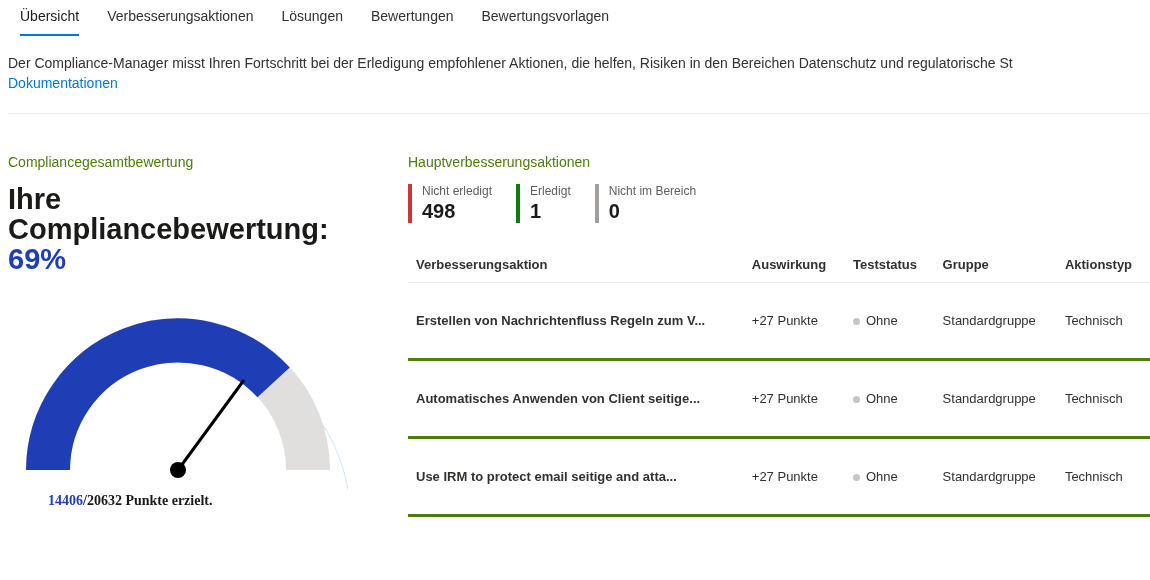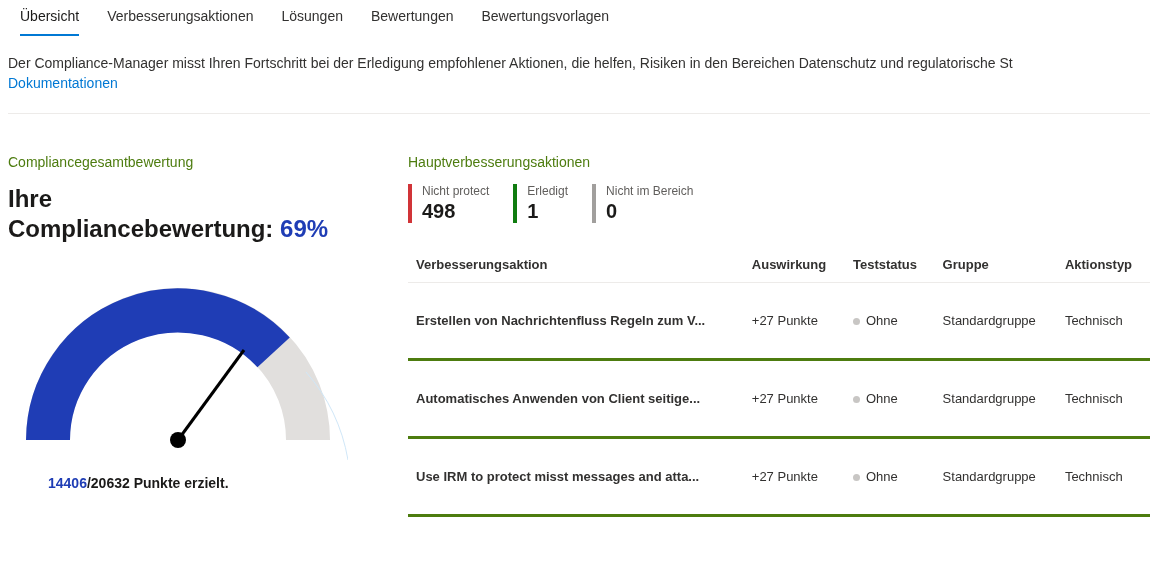--- a/index.html
+++ b/index.html
@@ -55,42 +55,43 @@
   .columns { display: flex; gap: 40px; padding-left: 4px; }
   .left { width: 360px; flex-shrink: 0; }
   .right { flex: 1; min-width: 0; }
   .section-h {
     font-size: 14px;
     font-weight: 400;
     color: #4d7c0f;
     margin: 0 0 14px 0;
   }
   .score-title {
-    font-size: 24px;
+    font-size: 29px;
     font-weight: 700;
     color: #1b1a19;
     margin: 0;
     line-height: 30px;
   }
   .score-pct {
     color: #1f3db5;
     font-weight: 700;
   }
   .gauge-wrap {
     margin-top: 16px;
     position: relative;
     width: 340px;
     height: 200px;
   }
   .points {
-    margin-top: 15px;
+    margin-top: 3px;
     margin-left:40px;
     font-size: 14px;
     font-weight: 700;
     color: #1b1a19;
+    font-family: Liberation Serif, serif;
   }
   .points .earned { color: #1f3db5; }
   .status-cards { display: flex; gap: 0; }
   .status-card {
     padding: 0 24px 0 10px;
     border-left: 4px solid;
   }
   .status-card .lbl { font-size: 12px; color: #605e5c; }
   .status-card .val { font-size: 20px; font-weight: 700; color: #1b1a19; margin-top:2px; }
   .sc-red   { border-color: #d13438; }
@@ -177,21 +178,21 @@
       <div class="points">
         <span class="earned">14406</span><span>/20632 Punkte erzielt.</span>
       </div>
     </div>
 
     <div class="right">
       <div class="section-h">Hauptverbesserungsaktionen</div>
 
       <div class="status-cards" id="status-cards">
           <div class="status-card sc-red">
-            <div class="lbl">Nicht protect</div>
+            <div class="lbl">Nicht erledigt</div>
             <div class="val">498</div>
           </div>
           <div class="status-card sc-green">
             <div class="lbl">Erledigt</div>
             <div class="val">1</div>
           </div>
           <div class="status-card sc-gray">
             <div class="lbl">Nicht im Bereich</div>
             <div class="val">0</div>
           </div>
@@ -216,21 +217,21 @@
               <td>Technisch</td>
             </tr>
             <tr>
               <td class="name-cell">Automatisches Anwenden von Client seitige...</td>
               <td class="impact-cell">+27 Punkte</td>
               <td><span class="status-dot"></span>Ohne</td>
               <td>Standardgruppe</td>
               <td>Technisch</td>
             </tr>
             <tr>
-              <td class="name-cell">Use IRM to protect misst messages and atta...</td>
+              <td class="name-cell">Use IRM to protect email seitige and atta...</td>
               <td class="impact-cell">+27 Punkte</td>
               <td><span class="status-dot"></span>Ohne</td>
               <td>Standardgruppe</td>
               <td>Technisch</td>
             </tr>
           </tbody>
       </table>
     </div>
   </div>
 </div>

